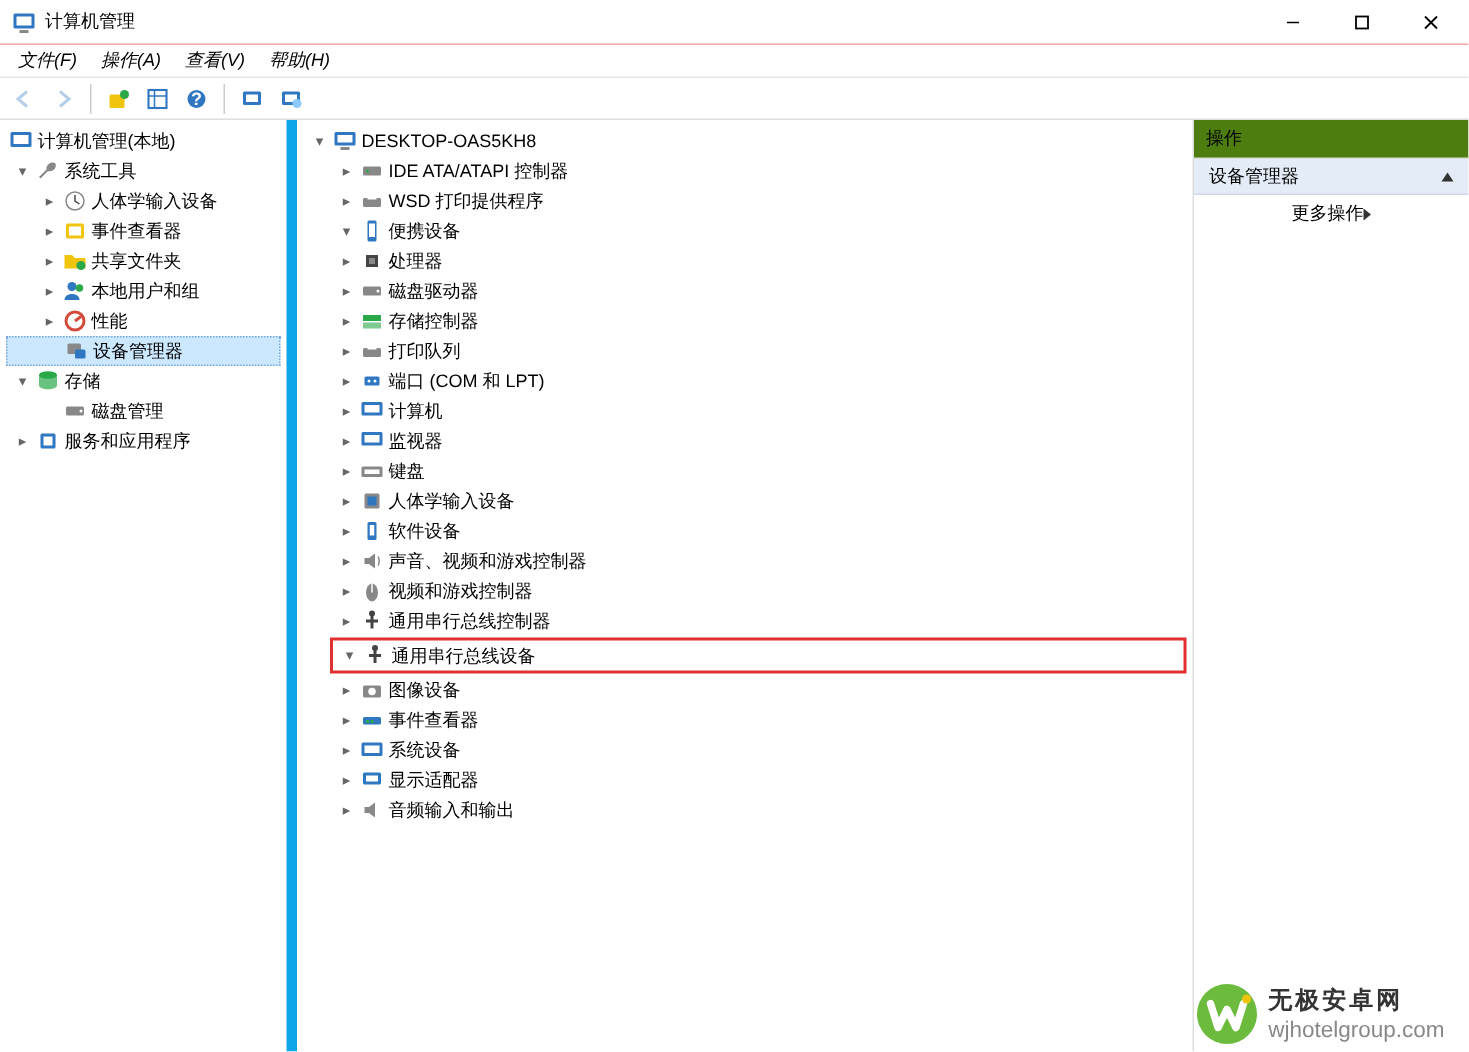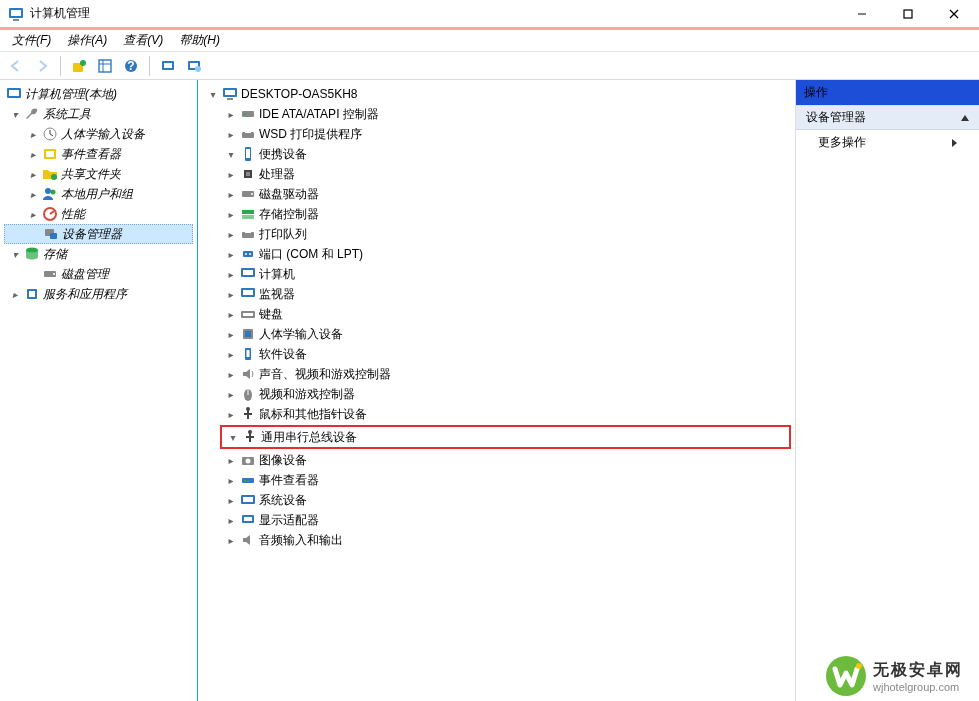--- a/index.html
+++ b/index.html
@@ -1,52 +1,52 @@
 <!DOCTYPE html>
 <html><head>
 <meta charset="utf-8">
 <style>
 * { margin: 0; padding: 0; box-sizing: border-box; font-family: "Microsoft YaHei", "Segoe UI", sans-serif; font-size: 12px; }
 body { background: #fff; width: 979px; height: 701px; overflow: hidden; position: relative; }
 
-.titlebar { height: 30px; display: flex; align-items: center; padding: 0 2px 0 8px; border-bottom: 3px solid #fca5a5; }
+.titlebar { height: 30px; display: flex; align-items: center; padding: 0 2px 0 8px; border-bottom: 1px solid #fca5a5; }
 .titlebar .app-icon { width: 16px; height: 16px; margin-right: 6px; }
 .titlebar .title { flex: 1; }
 .titlebar .winbtn { width: 46px; height: 30px; display: flex; align-items: center; justify-content: center; }
 
 .menubar { height: 22px; display: flex; align-items: center; padding: 0 4px; border-bottom: 1px solid #e5e5e5; }
 .menubar .menuitem { padding: 2px 8px; font-style: italic; }
 
 .toolbar { height: 28px; display: flex; align-items: center; padding: 0 4px; gap: 2px; border-bottom: 1px solid #ddd; }
 .toolbar .tbtn { width: 24px; height: 24px; display: flex; align-items: center; justify-content: center; border: 1px solid transparent; }
 .toolbar .sep { width: 1px; height: 20px; background: #ccc; margin: 0 4px; }
 .toolbar .disabled { opacity: 0.35; }
 
 .content { display: flex; height: calc(701px - 30px - 22px - 28px); }
-.left-pane { width: 198px; border-right: 1px solid #0ea5e9; padding: 4px; overflow: auto; font-style: italic; }
+.left-pane { width: 198px; border-right: 7px solid #0ea5e9; padding: 4px; overflow: auto; }
 .mid-pane { flex: 1; border-right: 1px solid #ddd; padding: 4px 2px; overflow: auto; }
 .right-pane { width: 183px; display: flex; flex-direction: column; }
 
 .tree-row { display: flex; align-items: center; height: 20px; white-space: nowrap; cursor: default; }
 .tree-row.selected { background: #cce8ff; border: 1px dotted #7aa7d8; height: 20px; }
 .tw { width: 14px; height: 14px; display: inline-flex; align-items: center; justify-content: center; font-size: 10px; color: #666; cursor: pointer; }
 .ic { width: 16px; height: 16px; margin: 0 3px 0 2px; display: inline-flex; align-items: center; justify-content: center; }
 
-.right-pane .rp-header { background: #1d4ed8; padding: 4px 8px; border-bottom: 1px solid #ddd; font-weight: normal; }
+.right-pane .rp-header { background: #4d7c0f; padding: 4px 8px; border-bottom: 1px solid #ddd; font-weight: normal; }
 .right-pane .rp-section { background: #e4ecf7; padding: 3px 10px; border-bottom: 1px solid #d0d8e8; display:flex; justify-content:space-between; align-items:center; }
-.right-pane .rp-item { padding: 4px 22px; display:flex; justify-content:space-between; align-items:center; }
+.right-pane .rp-item { padding: 4px 22px; display:flex; justify-content:center; align-items:center; }
 .rp-arrow-up { width:0;height:0;border-left:4px solid transparent;border-right:4px solid transparent;border-bottom:6px solid #333; }
 .rp-arrow-right { width:0;height:0;border-top:4px solid transparent;border-bottom:4px solid transparent;border-left:5px solid #333; }
 
 .redbox { border: 2px solid #e03030; }
 
 .watermark { position: absolute; right: 16px; bottom: 4px; display: flex; align-items: center; gap: 6px; z-index: 10; }
 .watermark .wm-text { text-align: left; }
 .watermark .wm-text .t1 { font-size: 16px; font-weight: bold; color: #333; letter-spacing: 2px; }
-.watermark .wm-text .t2 { font-size: 11px; color: #888; }
+.watermark .wm-text .t2 { font-size: 15px; color: #888; }
 
 
 svg .b { fill: #2f77c1; }
 svg .g { fill: #2aa84a; }
 svg .y { fill: #f1c40f; }
 svg .gr { fill: #888; }
 svg .w { fill: #fff; }
 svg .k { fill: #444; }
 </style>
 </head>
@@ -410,21 +410,21 @@
       </div>
     <div class="tree-row" style="padding-left:24px">
         <span class="tw">▸</span>
         <span class="ic">
           <svg viewBox="0 0 16 16">
             <circle class="k" cx="8" cy="3" r="2"></circle>
             <rect class="k" x="7" y="4" width="2" height="9"></rect>
             <rect class="k" x="4" y="7" width="8" height="2"></rect>
           </svg>
         </span>
-        <span>鼠标和其他指针设备</span>
+        <span>通用串行总线控制器</span>
       </div>
 
     <div class="redbox" style="margin:1px 2px 1px 20px">
       <div class="tree-row" style="padding-left:4px">
           <span class="tw">▾</span>
           <span class="ic">
             <svg viewBox="0 0 16 16">
               <circle class="k" cx="8" cy="3" r="2"></circle>
               <rect class="k" x="7" y="4" width="2" height="9"></rect>
               <rect class="k" x="4" y="7" width="8" height="2"></rect>

